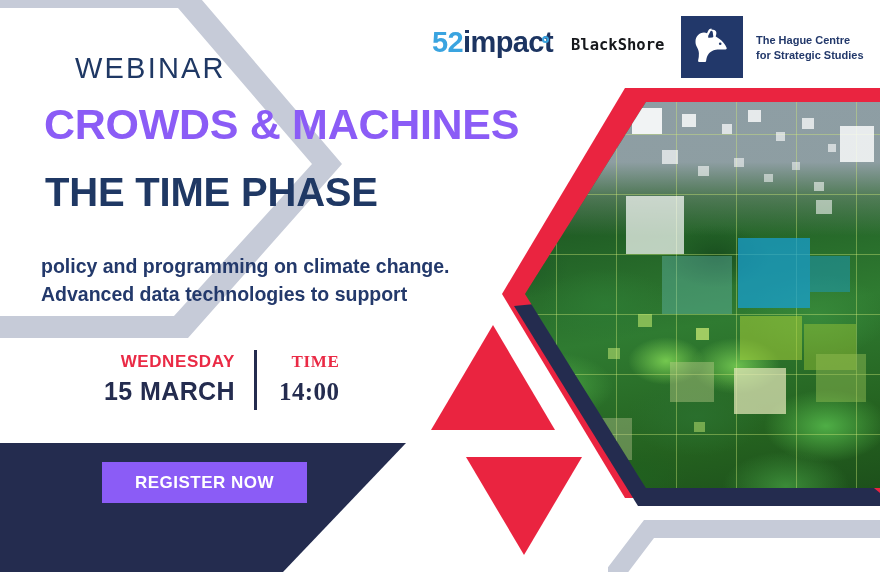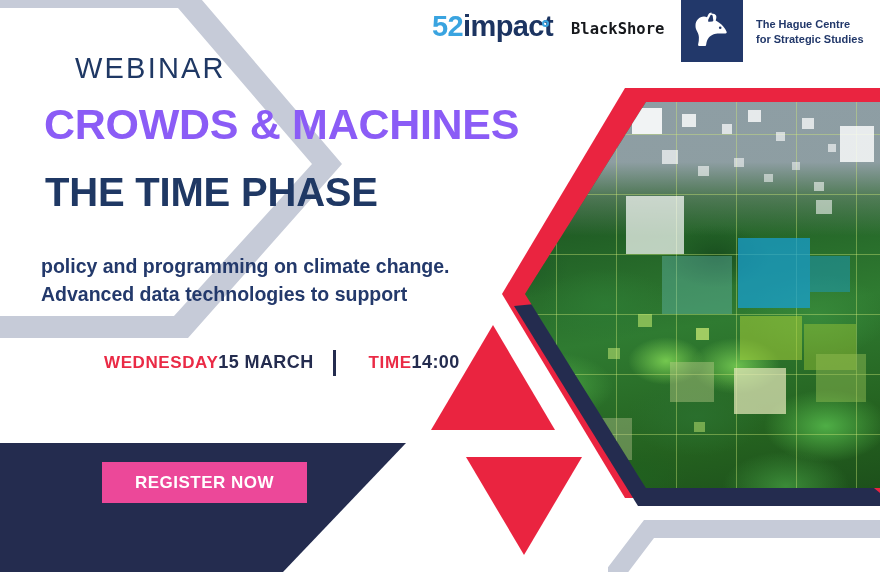--- a/index.html
+++ b/index.html
@@ -103,21 +103,21 @@
   .tri-down{
     position:absolute; left:466px; top:457px;
     width:0;height:0; z-index:4;
     border-left:58px solid transparent;
     border-right:58px solid transparent;
     border-top:98px solid #ea2440;
   }
 
   
   .logos{
-    position:absolute; left:424px; top:0;
+    position:absolute; left:424px; top:16px;
     height:62px; width:456px;
     display:flex; align-items:center; gap:0;
     z-index:6;
   }
   .logo-52{
     position:absolute; left:8px; top:12px;
     font-size:29px; font-weight:700; letter-spacing:-0.6px;
     line-height:1; white-space:nowrap;
   }
   .logo-52 .n52{ color:#3aa4e0; }
@@ -164,38 +164,38 @@
     position:absolute; left:41px; top:253px; z-index:5;
     font-size:19.5px; font-weight:600; color:#23396b;
     line-height:1.42; width:460px;
   }
 
   
   .datetime{
     position:absolute; left:104px; top:350px; z-index:5;
     display:flex; align-items:stretch; gap:0;
   }
-  .dt-col{ display:flex; }
+  .dt-col{ display:flex; flex-direction:column; }
   .dt-col.left{ align-items:flex-end; padding-right:19px; }
-  .dt-col.right{ align-items:center; padding-left:33px; }
+  .dt-col.right{ align-items:flex-end; padding-left:22px;font-family:Liberation Serif, serif; }
   .dt-top{
     font-size:17px; font-weight:700; letter-spacing:0.6px;
     color:#ea2a45; line-height:1.42; white-space:nowrap;
   }
   .dt-bot{
-    font-size:18px; font-weight:700; letter-spacing:0.4px;
+    font-size:25px; font-weight:700; letter-spacing:0.4px;
     color:#242c4f; line-height:1.42; white-space:nowrap;
   }
   .dt-divider{ width:3px; background:#242c4f; }
 
   
   .register-btn{
     position:absolute; left:102px; top:462px; z-index:5;
     width:205px; height:41px;
-    background:#ec4899; border:none;
+    background:#8b5cf6; border:none;
     display:flex; align-items:center; justify-content:center;
     cursor:pointer;
   }
   .register-btn span{
     color:#ffffff; font-size:17px; font-weight:700;
     letter-spacing:0.5px;
   }
 </style>
 </head>
 <body>

